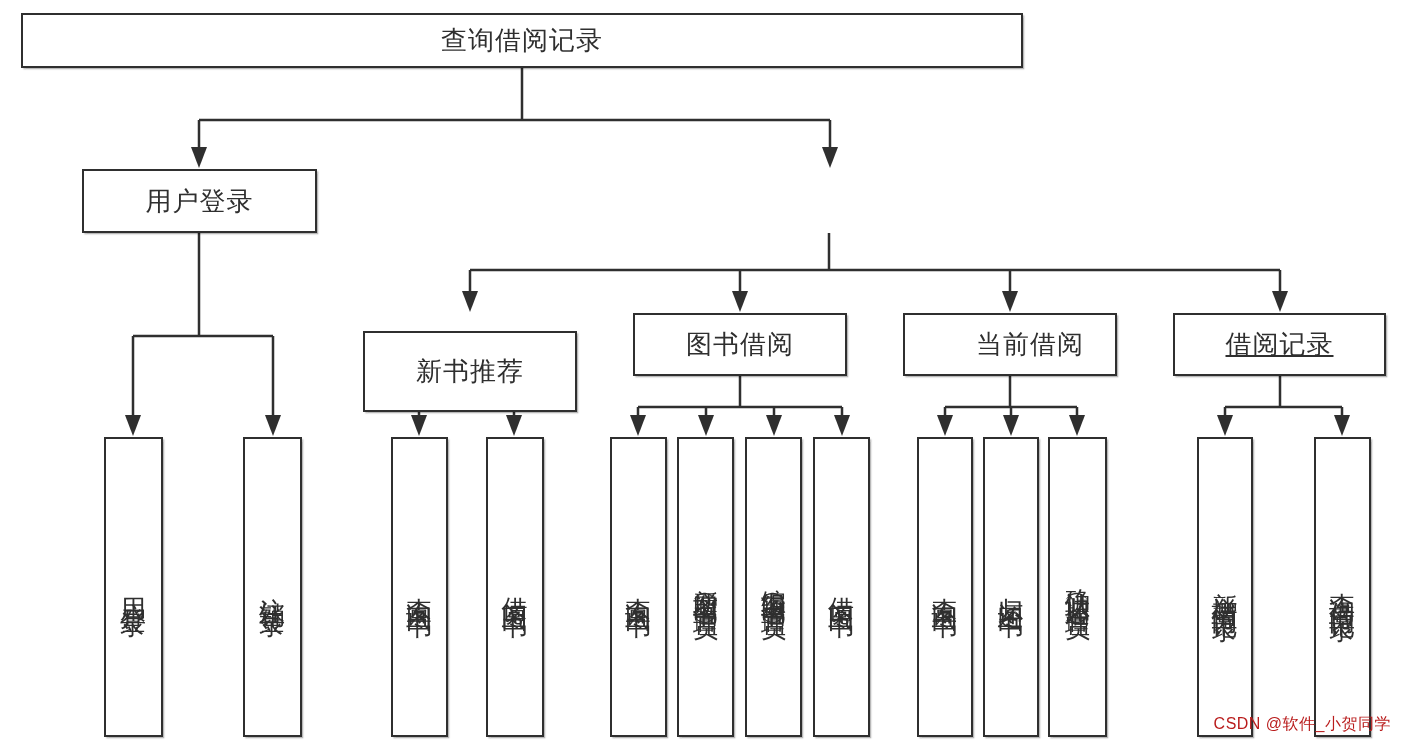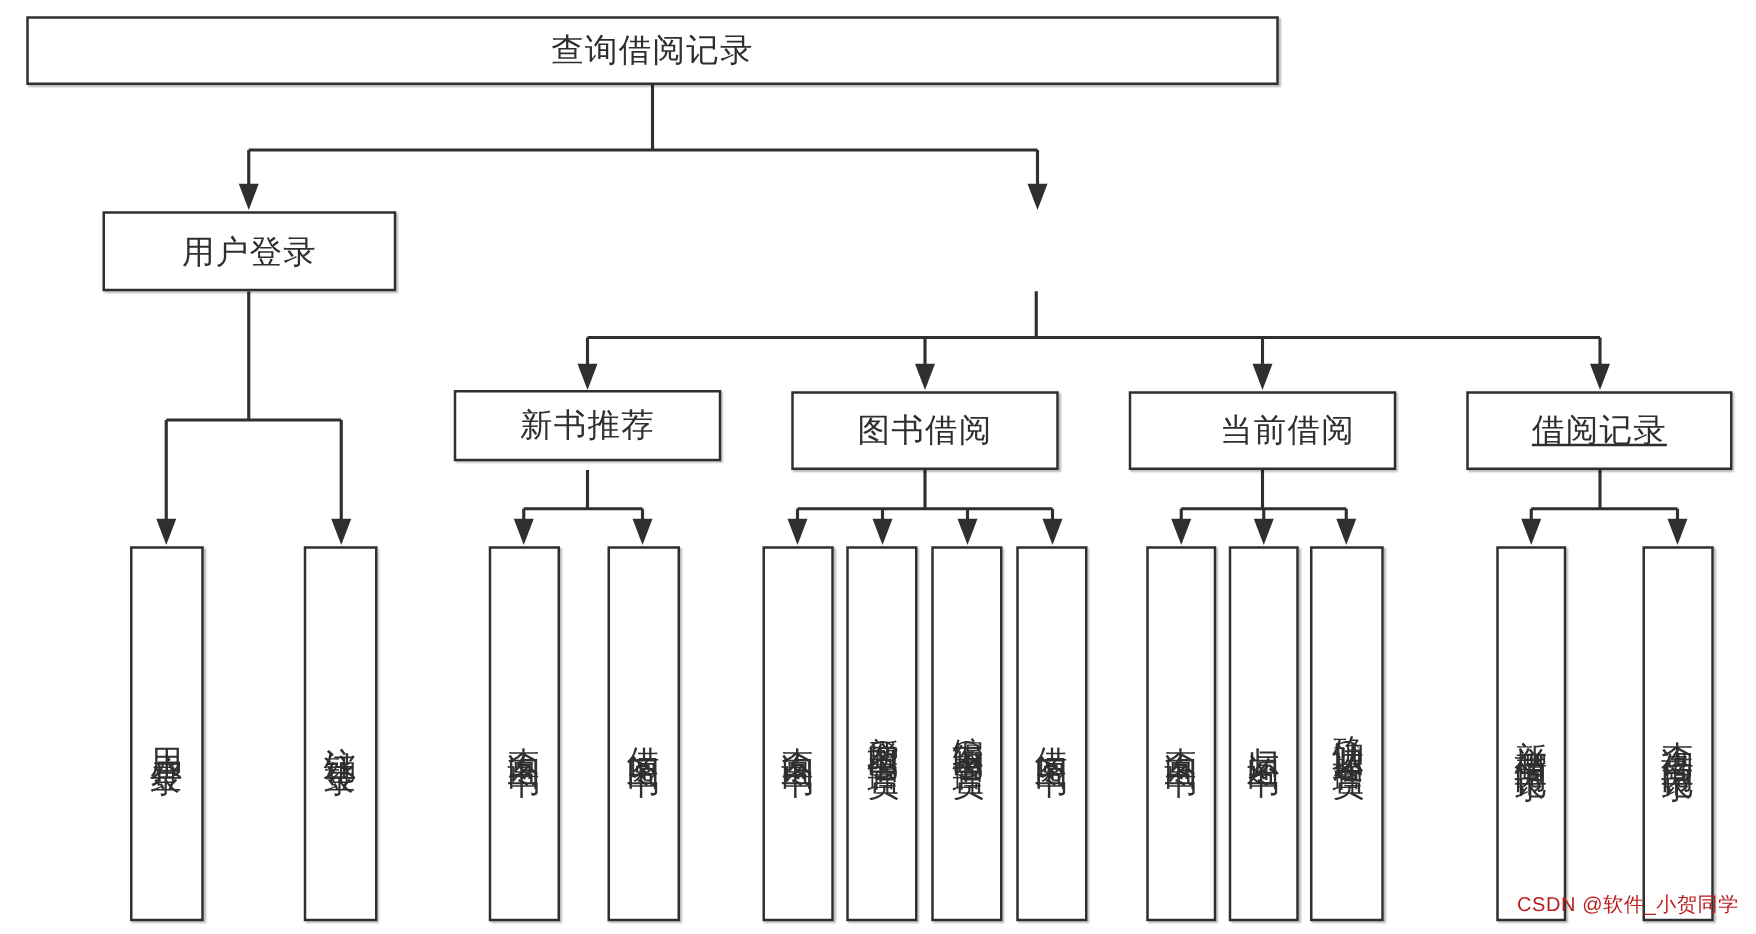--- a/index.html
+++ b/index.html
@@ -66,21 +66,21 @@
       <polygon points="1069,415 1085,415 1077,436"></polygon>
       <polygon points="1217,415 1233,415 1225,436"></polygon>
       <polygon points="1334,415 1350,415 1342,436"></polygon>
     </g>
   </svg>
 
   <div class="box" style="left:21px;top:13px;width:1002px;height:55px;">查询借阅记录</div>
 
   <div class="box" style="left:82px;top:169px;width:235px;height:64px;">用户登录</div>
 
-  <div class="box" style="left:363px;top:312px;width:214px;height:57px;font-family:Liberation Mono, monospace;">新书推荐</div>
+  <div class="box" style="left:363px;top:331px;width:214px;height:81px;font-family:Liberation Mono, monospace;">新书推荐</div>
   <div class="box" style="left:633px;top:313px;width:214px;height:63px;">图书借阅</div>
   <div class="box" style="left:903px;top:313px;width:214px;height:63px;padding-left:40px;">当前借阅</div>
   <div class="box" style="left:1173px;top:313px;width:213px;height:63px;text-decoration:underline;">借阅记录</div>
 
   <div class="box vbox" style="left:104px;top:437px;width:59px;height:300px;">用户登录</div>
   <div class="box vbox" style="left:243px;top:437px;width:59px;height:300px;">注销登录</div>
 
   <div class="box vbox" style="left:391px;top:437px;width:57px;height:300px;">查询图书</div>
   <div class="box vbox" style="left:486px;top:437px;width:58px;height:300px;">借阅图书</div>
 

